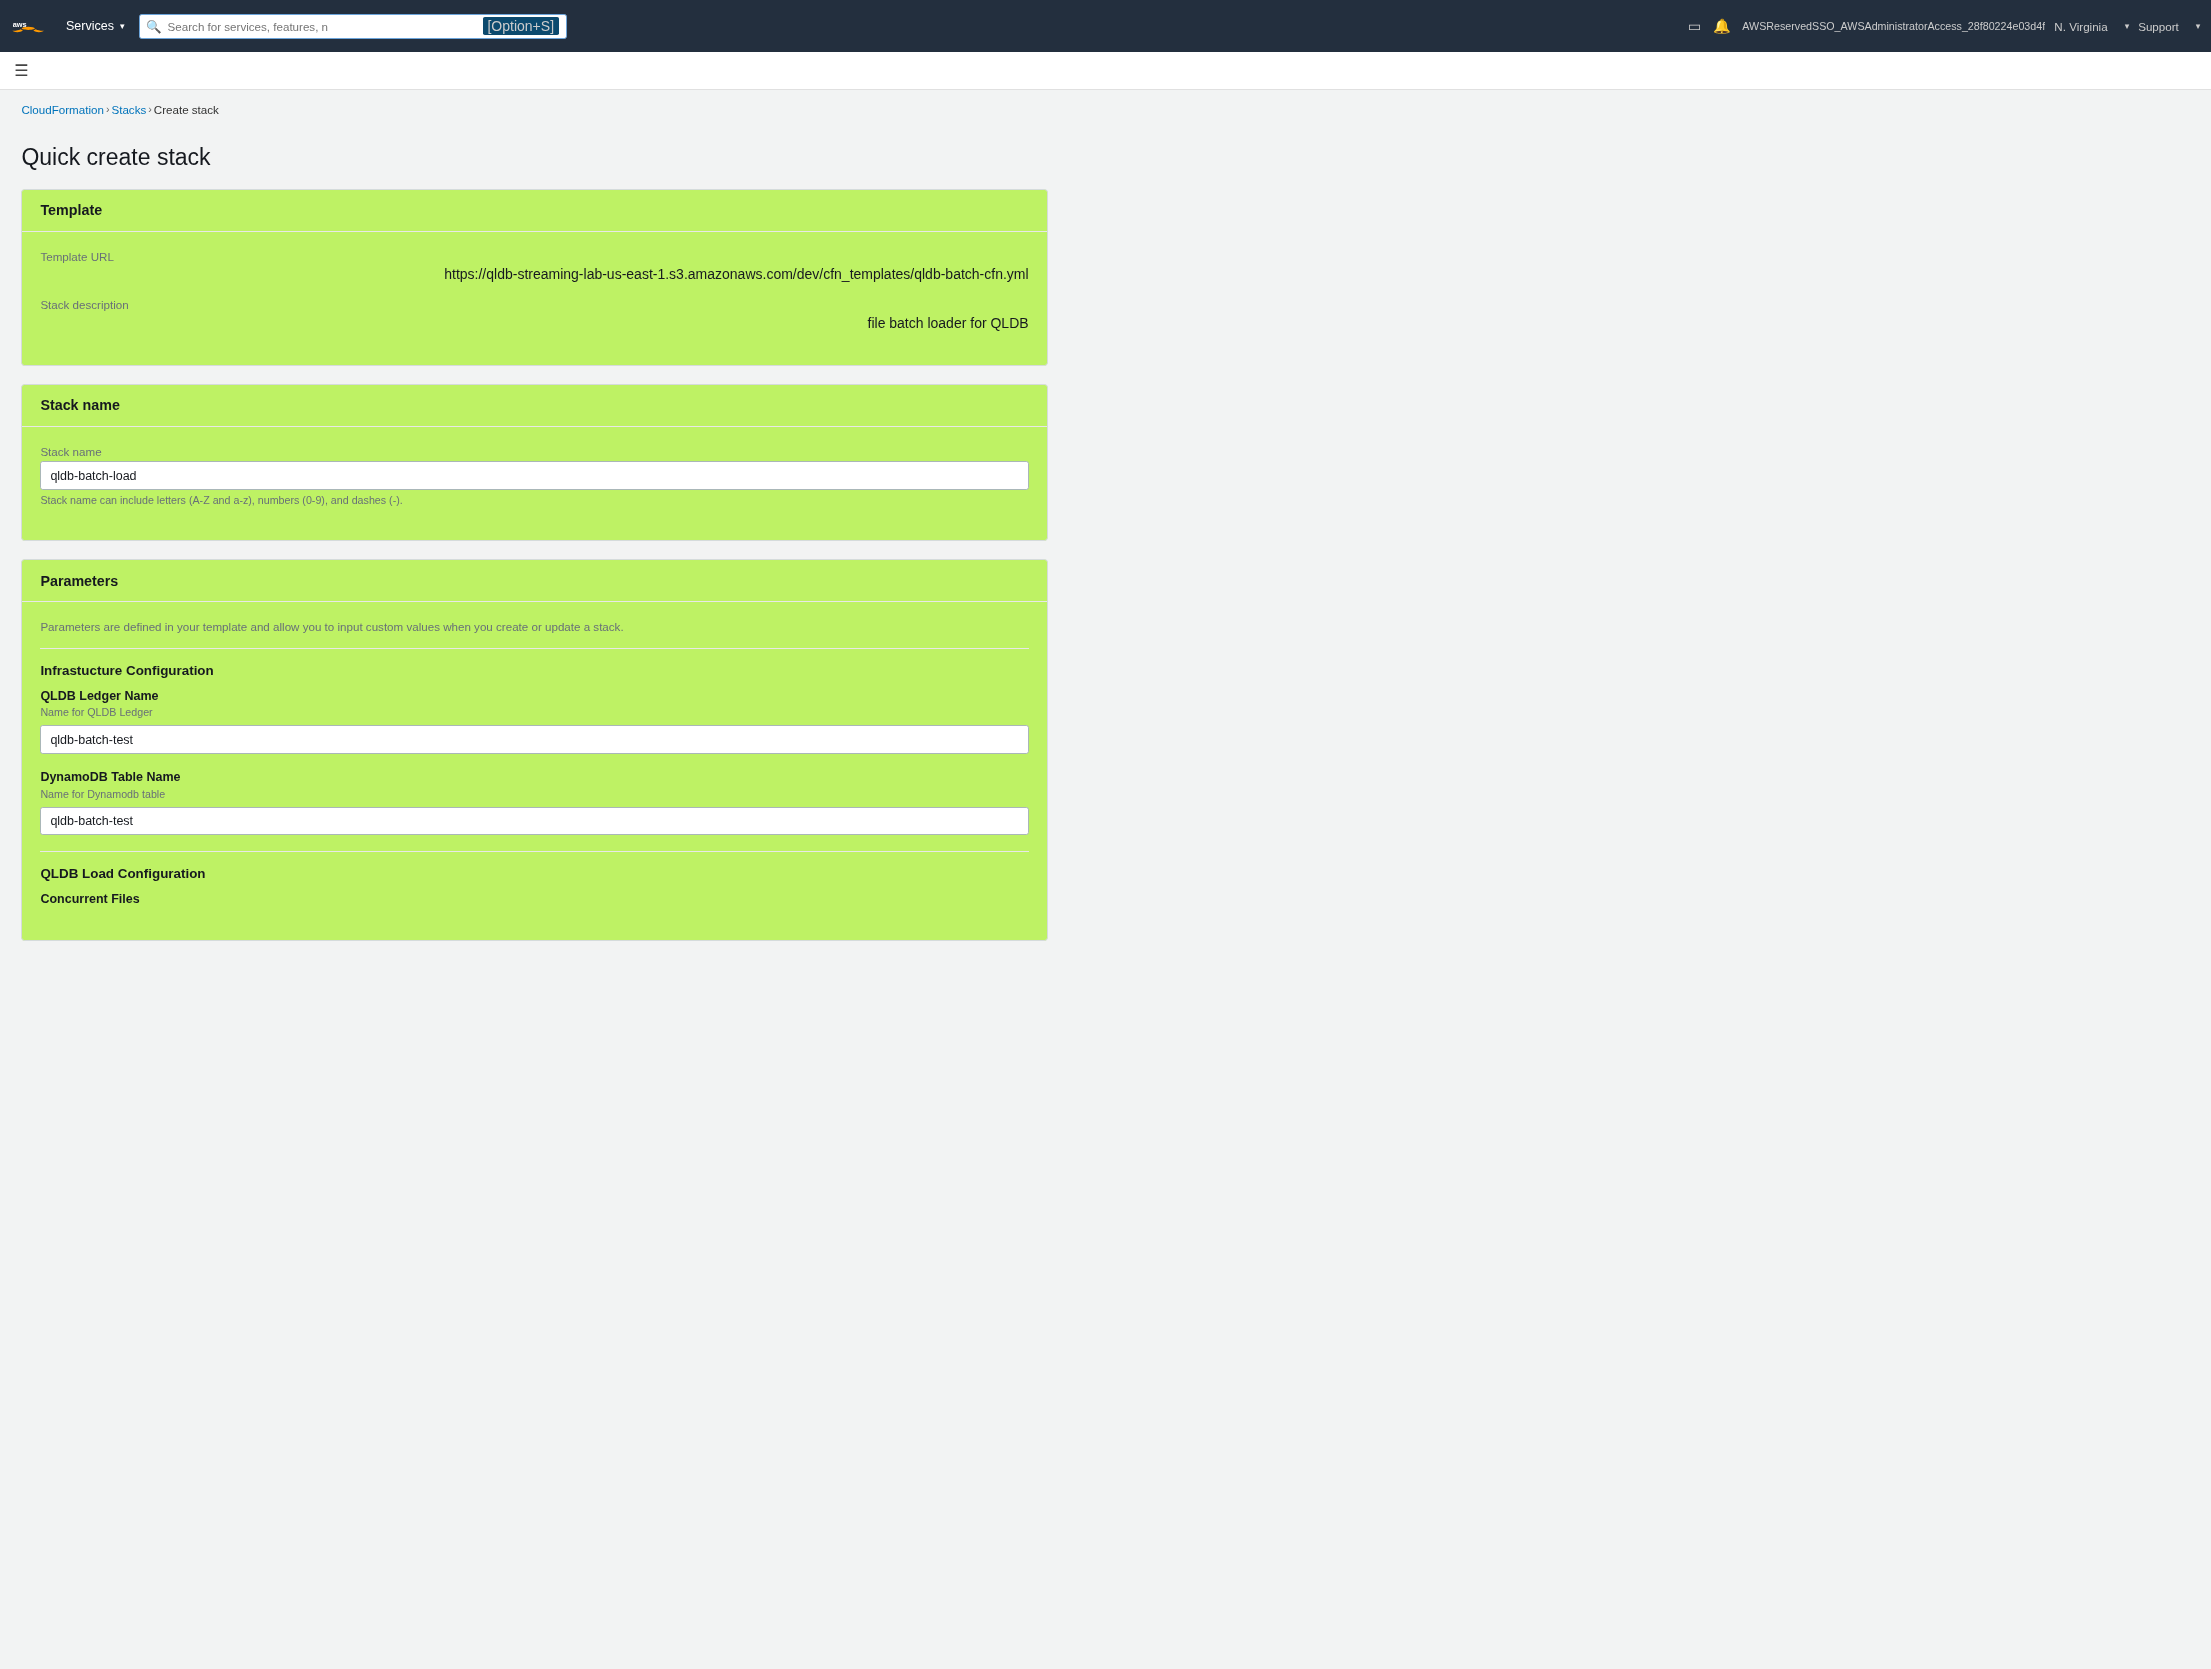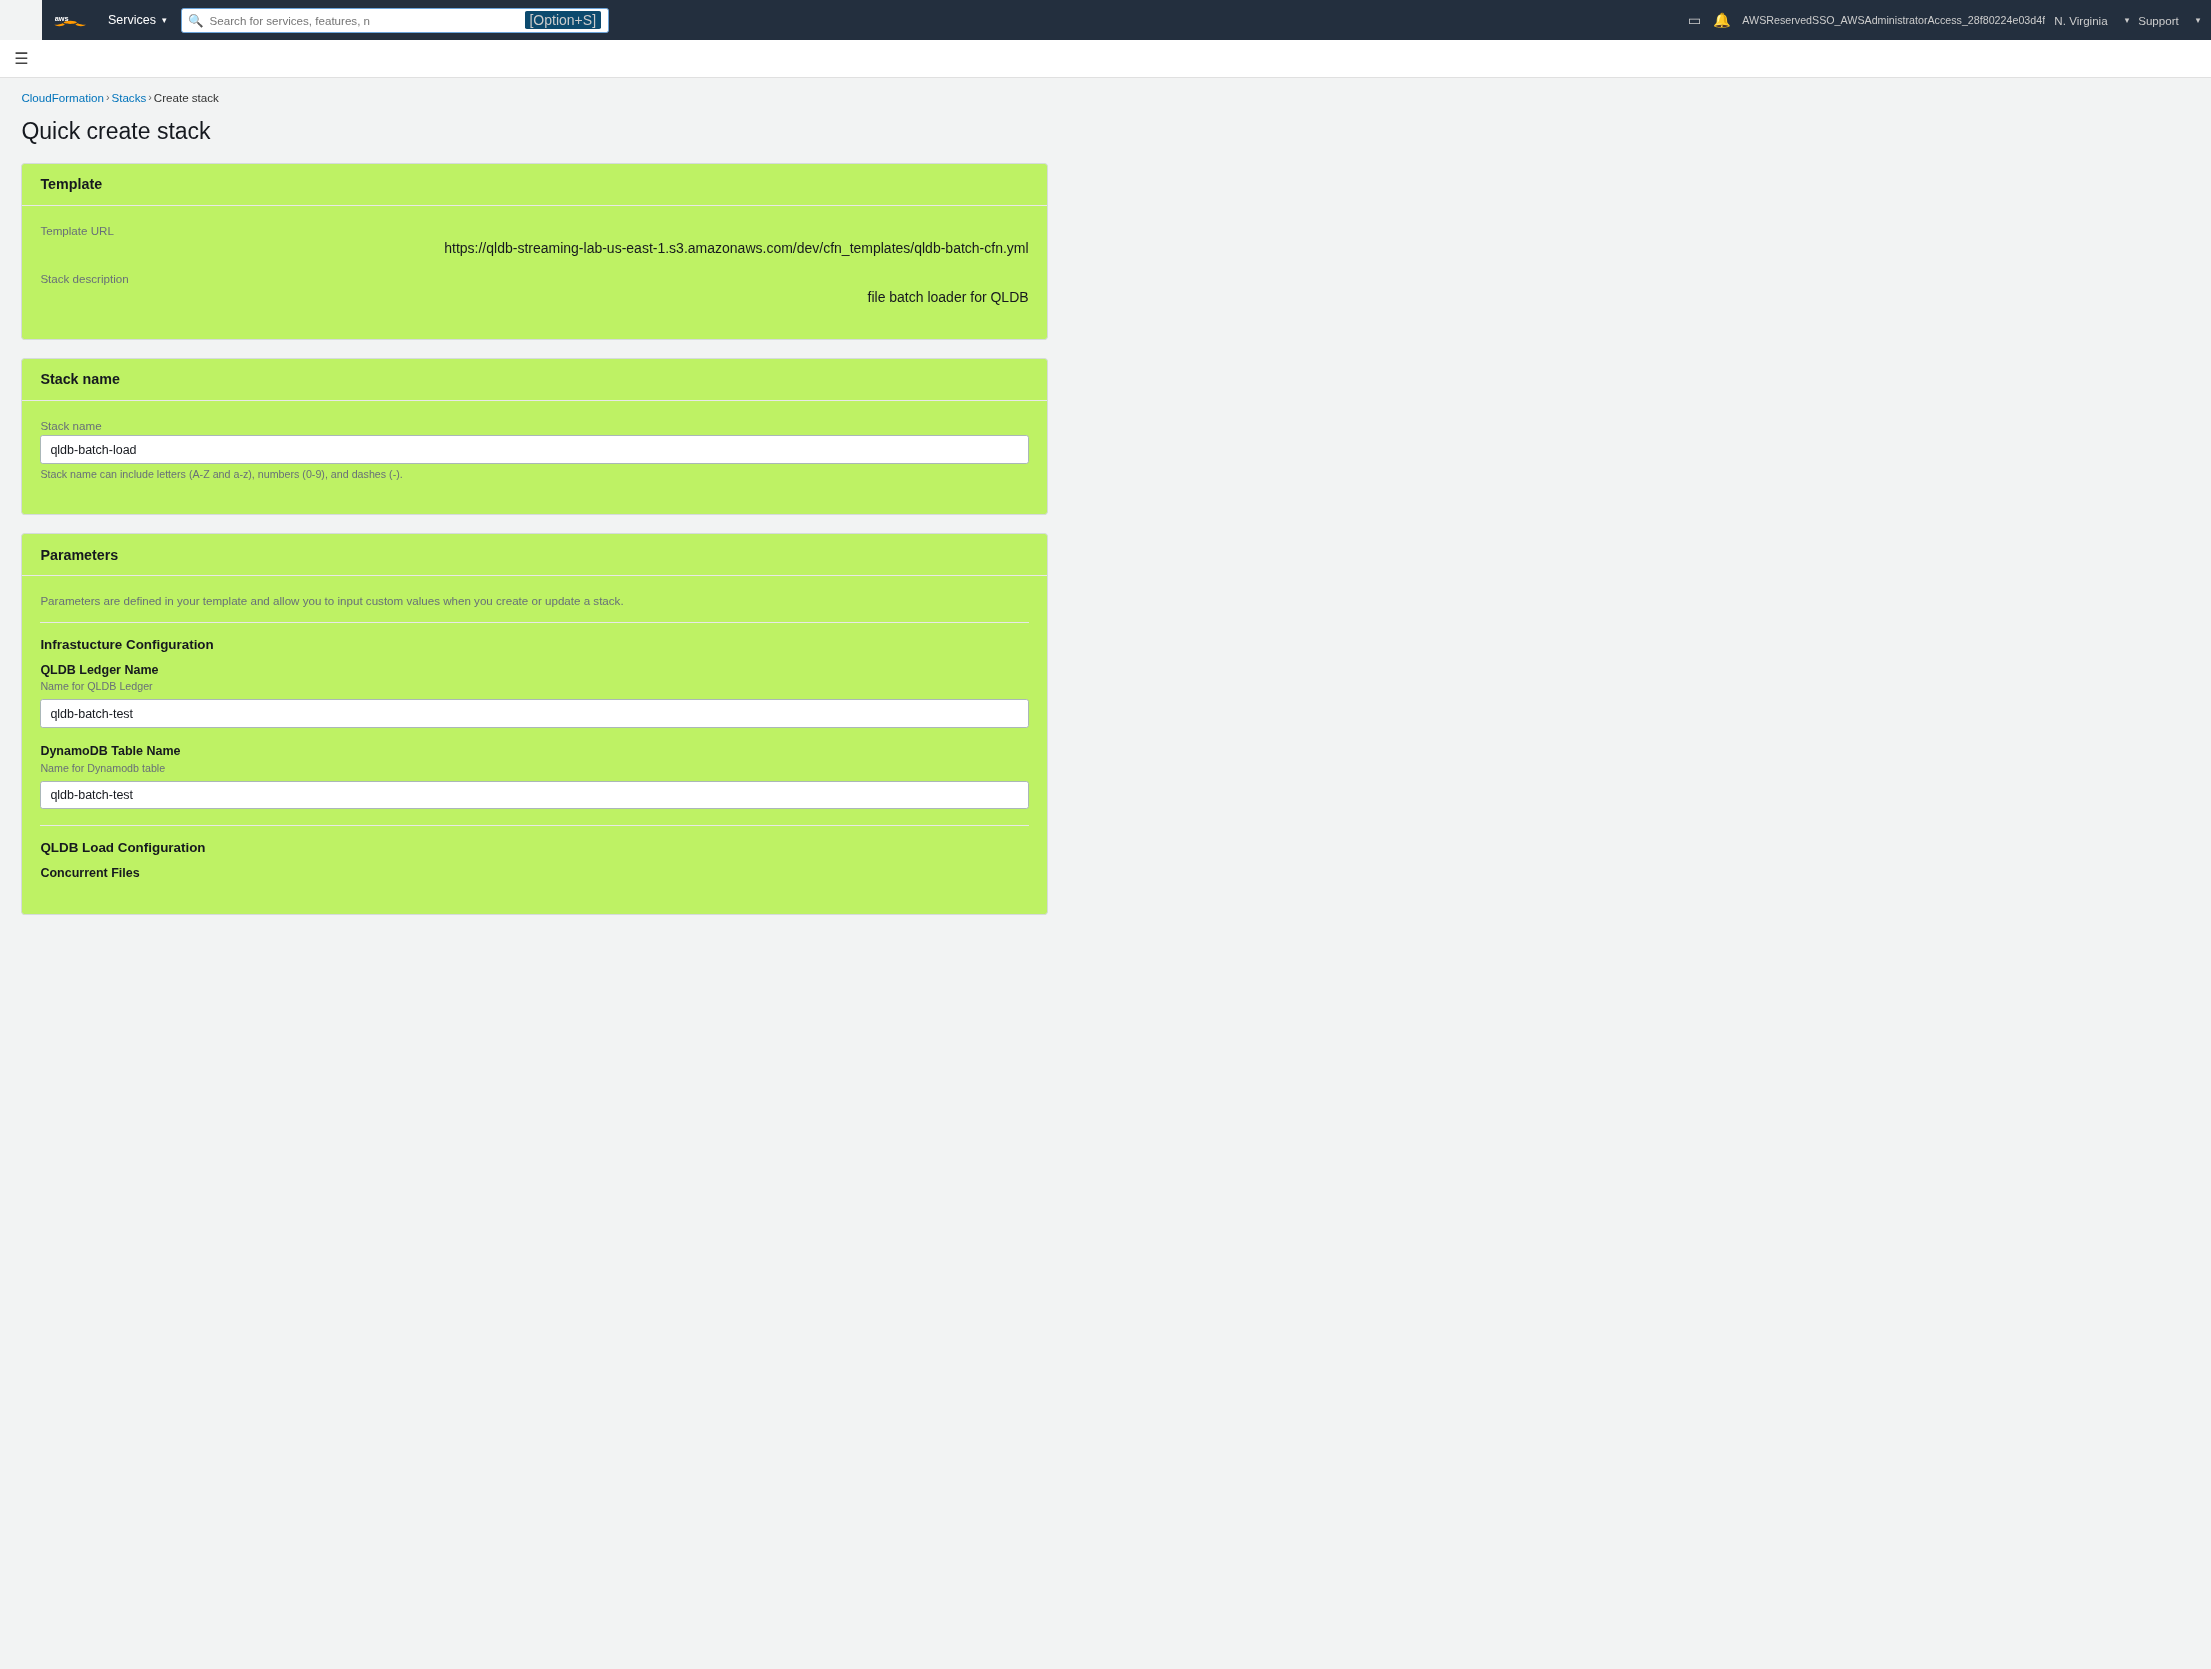--- a/index.html
+++ b/index.html
@@ -1,28 +1,27 @@
 <!DOCTYPE html>
 <html style="font-size:14.3px"><head>
   <meta charset="utf-8">
   <style>
     * { box-sizing: border-box; margin: 0; padding: 0; }
     body { font-family: "Amazon Ember", Arial, sans-serif; background: #f2f3f3; font-size: 12.5px; color: #16191f; }
 
     
     .topnav {
       background: #232f3e;
-      height: 40px;
+      height: 52px;
       display: flex;
       align-items: center;
       padding: 0 10.7px;
       gap: 7.1px;
       color: #fff;
       flex-shrink: 0;
-      margin-left: 42px;
     }
     .topnav-logo {
       display: flex; align-items: center; margin-right: 7.1px;
     }
     .topnav-logo svg { width: 34px; height: 25px; }
     .topnav-services {
       display: flex; align-items: center; gap: 6px;
       color: #fff; font-size: 12.5px; cursor: pointer;
       padding: 3.6px 7.1px;
       white-space: nowrap;
@@ -82,20 +81,21 @@
       font-size: 11.6px;
     }
     .breadcrumb-link { color: #0073bb; cursor: pointer; text-decoration: none; }
     .breadcrumb-sep { color: #666; font-size: 10.7px; }
     .breadcrumb-current { color: #333; }
 
     
     .main-content {
       padding: 7.1px 21.4px 36px;
       max-width: 1069px;
+      margin-top: 14px;
     }
 
     .page-title {
       font-size: 23px;
       font-weight: 400;
       color: #16191f;
       margin-bottom: 18px;
     }
 
     

